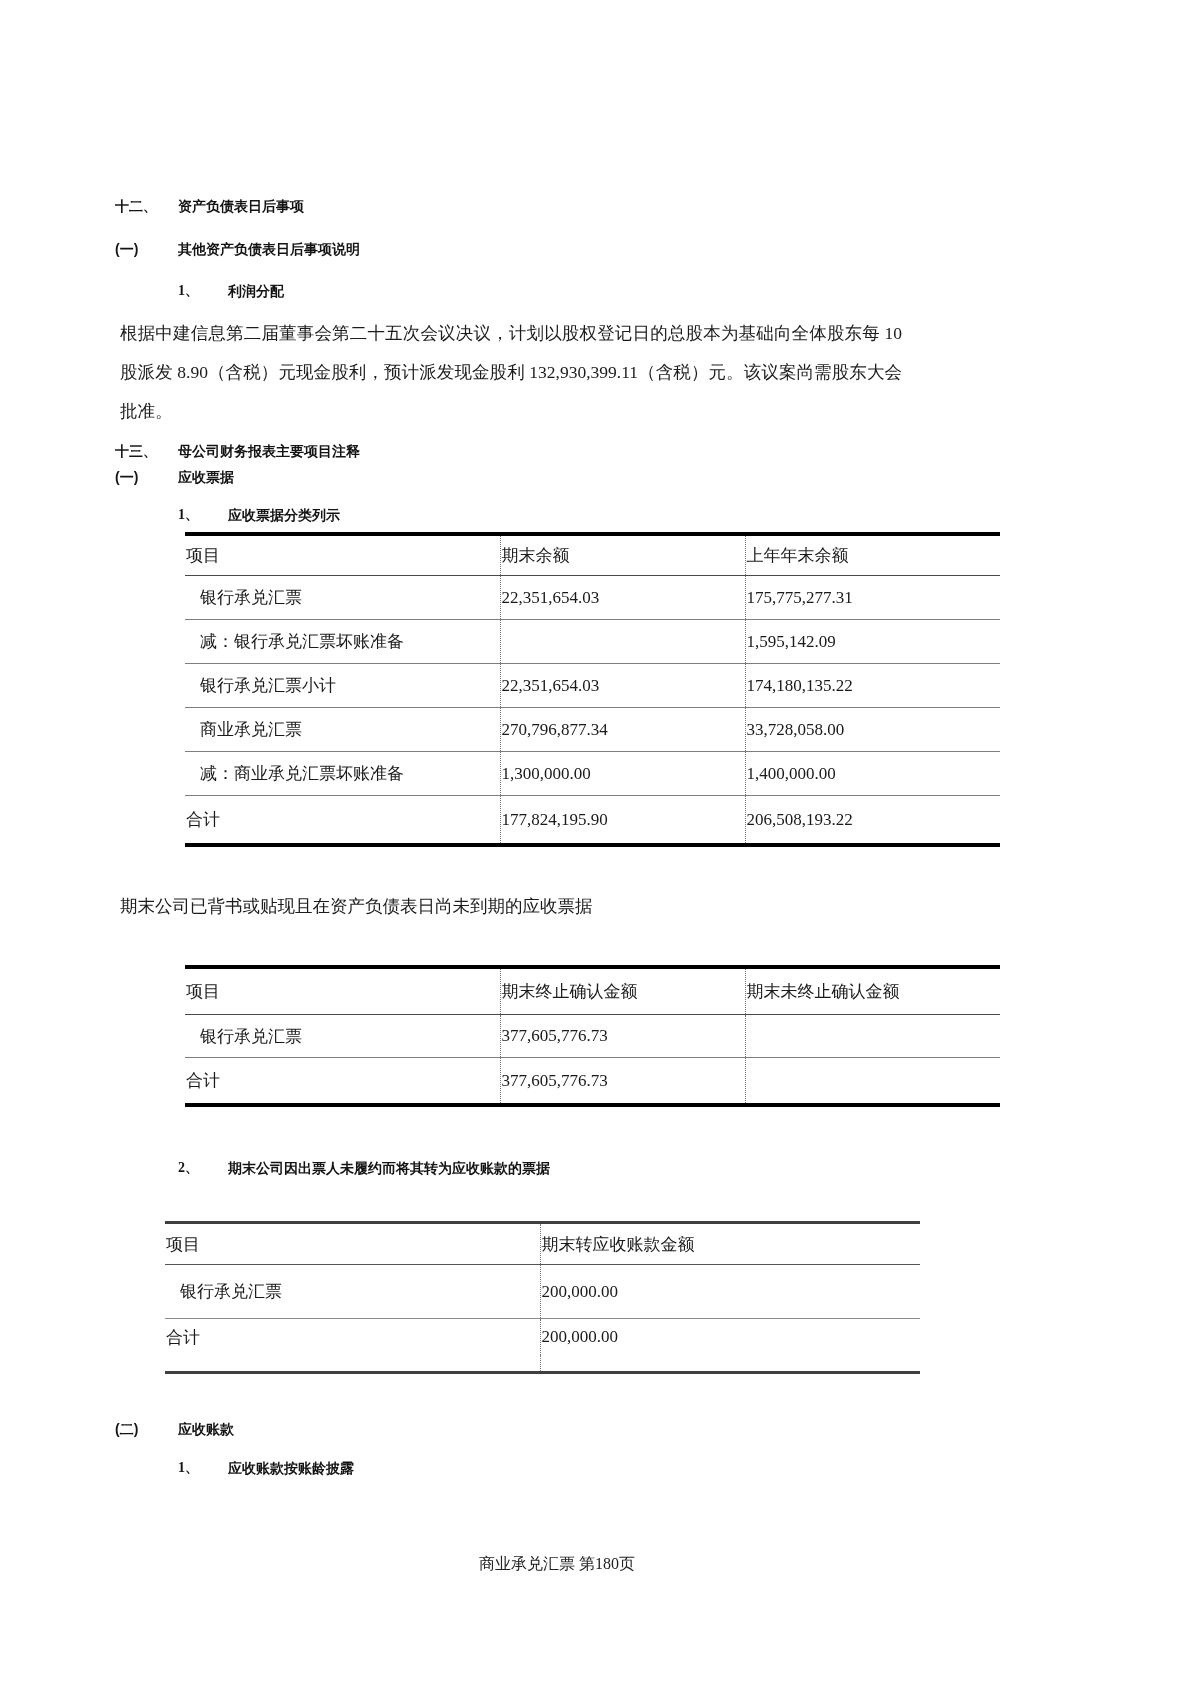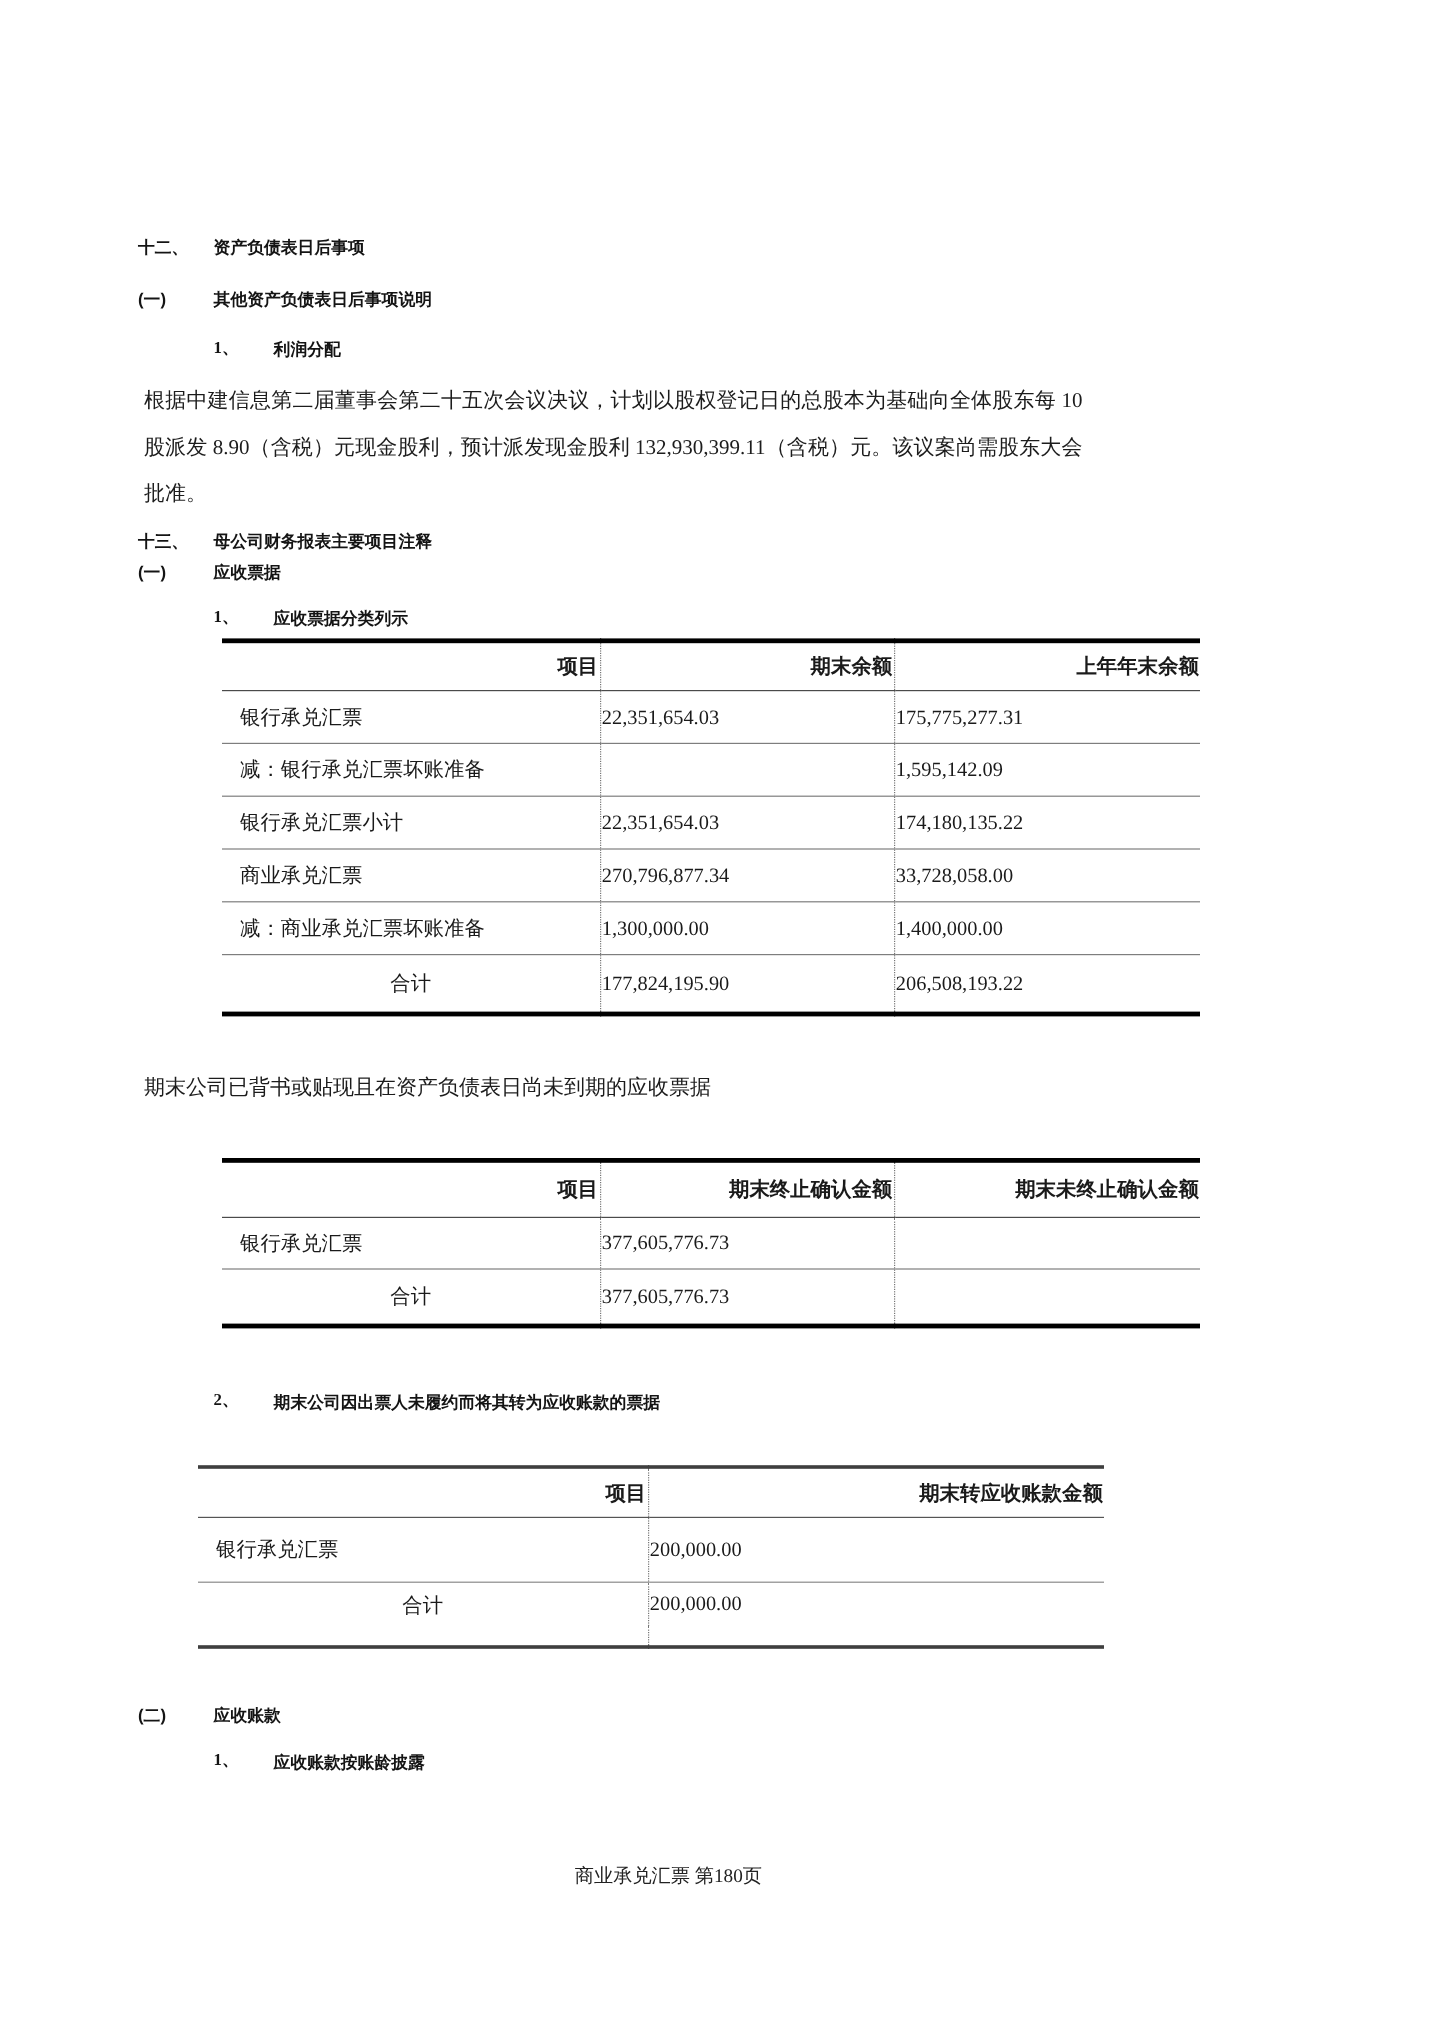--- a/index.html
+++ b/index.html
@@ -55,31 +55,31 @@
     text-align: left;
   }
   
   .doc-table {
     border-collapse: collapse;
     table-layout: fixed;
     font-size: 17px;
     color: #1a1a1a;
   }
   .doc-table th {
-    font-weight: bold;
-    text-align: right;
+    font-weight: normal;
+    text-align: left;
     border-bottom: 1px solid #4a4a4a;
   }
   .doc-table td { border-bottom: 1px solid #7e7e7e; }
   .doc-table tbody tr:last-child td { border-bottom: none; }
   .vd { border-left: 1px dotted #767676; }
   .cell-item { text-align: left; padding-left: 15px; }
   .cell-num { text-align: left; padding-right: 10px; }
   .cell-num.last { padding-right: 15px; }
-  .cell-center { text-align: center; }
+  .cell-center { }
   
   .t12 { margin-left: 185px; width: 815px; border-top: 4px solid #000; border-bottom: 4px solid #000; }
   .t12 .c1 { width: 315px; }
   .t12 .c2 { width: 245px; }
   .t12 .c3 { width: 255px; }
   .t1 th { height: 37px; }
   .t1 td { height: 41px; }
   .t1 tr.total td { height: 45px; }
   .t2 th { height: 43px; }
   .t2 td { height: 40px; }

